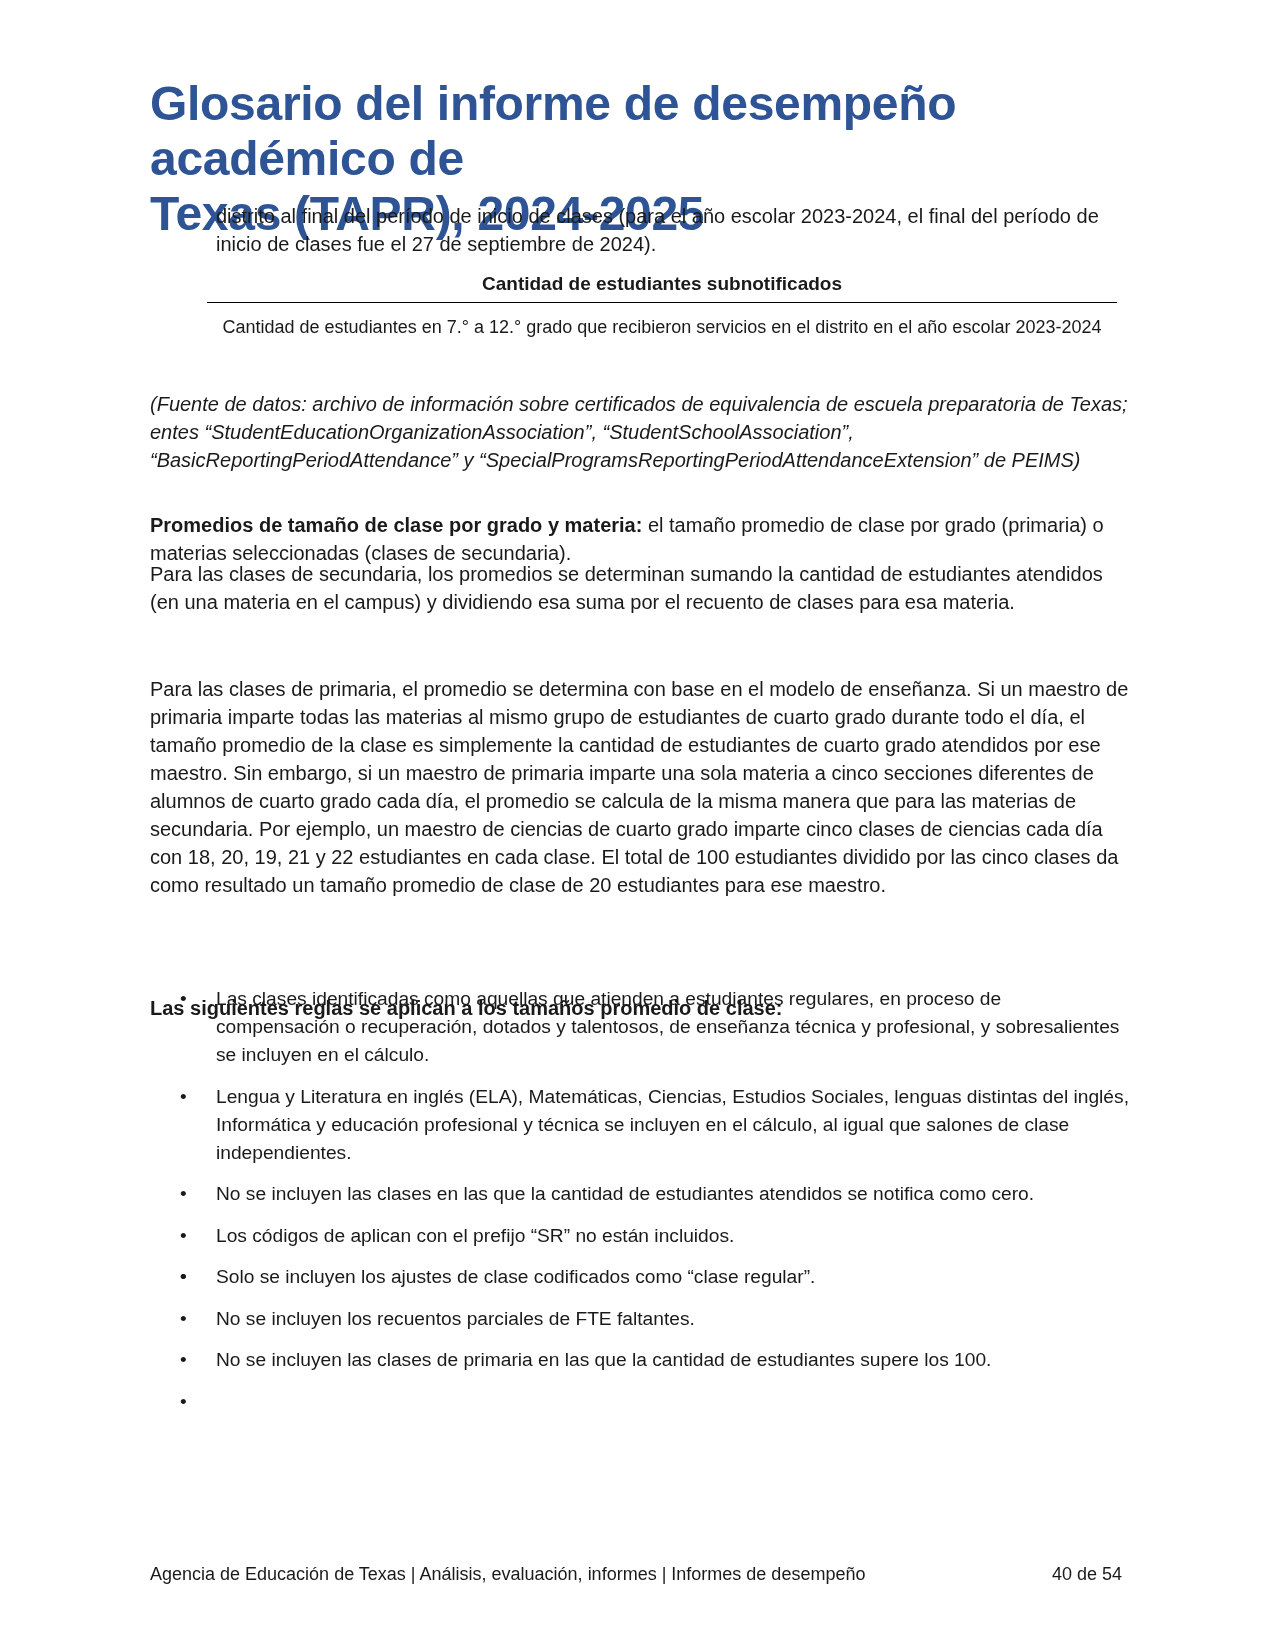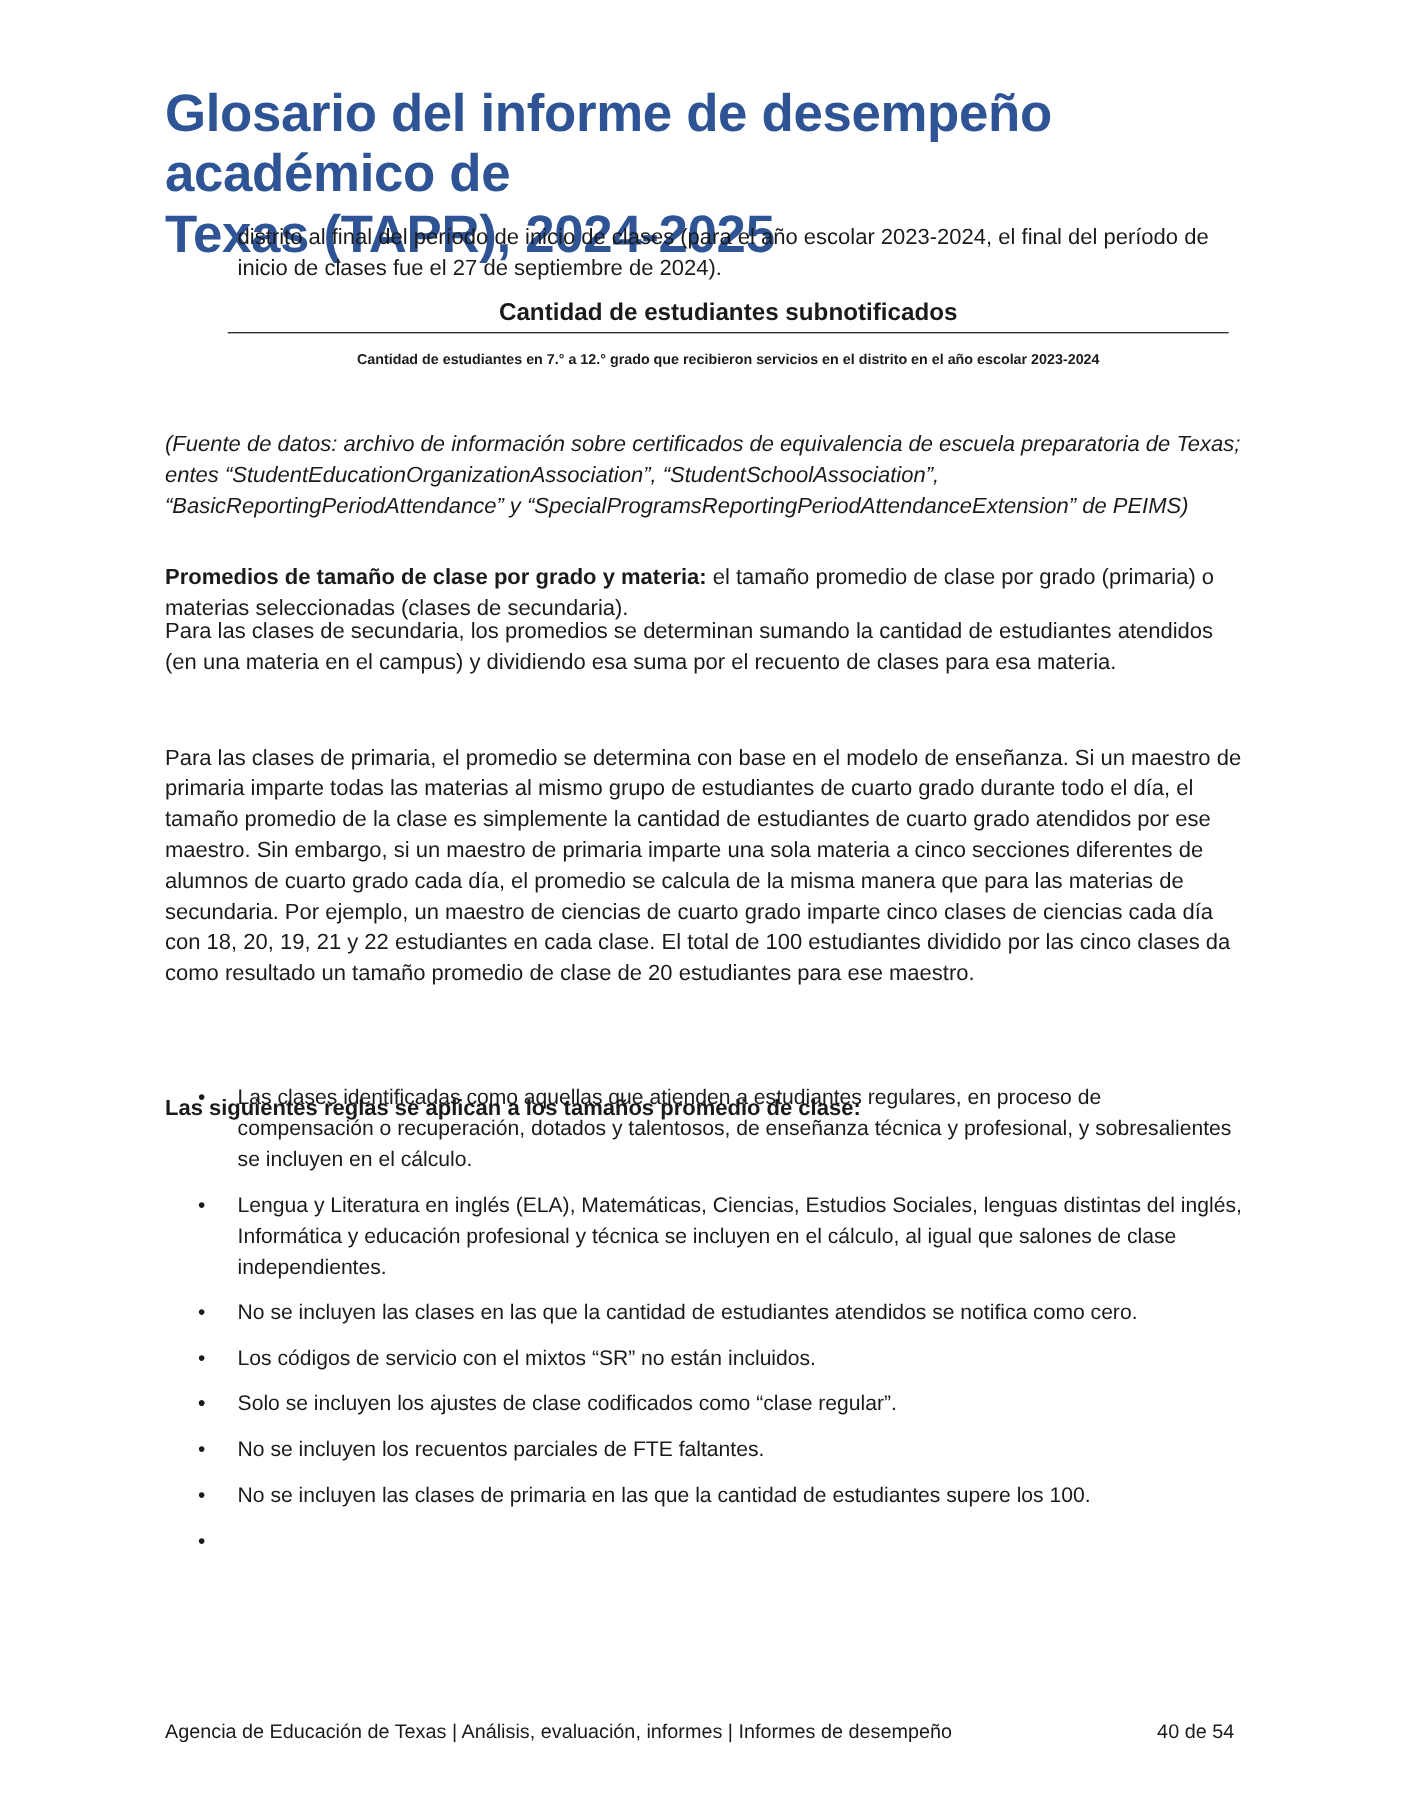--- a/index.html
+++ b/index.html
@@ -12,23 +12,23 @@
       position: absolute; left: 150px; top: 76px; width: 1000px;
       font-family: "Liberation Sans", sans-serif; font-weight: bold;
       color: #2e5496; font-size: 48px; line-height: 55px; margin: 0;
       letter-spacing: -0.3px;
     }
     .txt { font-size: 20px; line-height: 28px; }
     .block { position: absolute; left: 150px; width: 980px; }
     .indent { position: absolute; left: 216px; width: 910px; }
     .bold { font-weight: bold; }
     .italic { font-style: italic; }
-    .fraction-num { position: absolute; left: 207px; width: 910px; top: 270px; text-align: center; font-weight: bold; font-size: 22px; line-height: 28px; }
+    .fraction-num { position: absolute; left: 207px; width: 910px; top: 270px; text-align: center; font-weight: bold; font-size: 19px; line-height: 28px; }
     .fraction-rule { position: absolute; left: 207px; width: 910px; top: 302px; height: 0; border-top: 1.6px solid #000; }
-    .fraction-den { position: absolute; left: 207px; width: 910px; top: 313px; text-align: center; font-weight: bold; font-size: 13px; line-height: 28px; }
+    .fraction-den { position: absolute; left: 207px; width: 910px; top: 313px; text-align: center; font-weight: normal; font-size: 18px; line-height: 28px; }
     p { margin: 0; }
     ul.rules { list-style: none; margin: 0; padding: 0; position: absolute; left: 150px; width: 980px; top: 985px; }
     ul.rules li { position: relative; padding-left: 66px; margin-bottom: 13.5px; font-size: 19.2px; line-height: 28px; }
     ul.rules li .bullet { position: absolute; left: 30px; top: 0; font-size: 19px; }
     .footer { position: absolute; top: 1562px; left: 150px; width: 985px; font-size: 18px; line-height: 24px; }
     .footer .left { position: absolute; left: 0; }
     .footer .right { position: absolute; right: 13px; }
   </style>
 </head>
 <body>
@@ -53,21 +53,21 @@
 <p class="block txt" style="top:560px;">Para las clases de secundaria, los promedios se determinan sumando la cantidad de estudiantes atendidos (en una materia en el campus) y dividiendo esa suma por el recuento de clases para esa materia.</p>
 
 <p class="block txt" style="top:675px;">Para las clases de primaria, el promedio se determina con base en el modelo de enseñanza. Si un maestro de primaria imparte todas las materias al mismo grupo de estudiantes de cuarto grado durante todo el día, el tamaño promedio de la clase es simplemente la cantidad de estudiantes de cuarto grado atendidos por ese maestro. Sin embargo, si un maestro de primaria imparte una sola materia a cinco secciones diferentes de alumnos de cuarto grado cada día, el promedio se calcula de la misma manera que para las materias de secundaria. Por ejemplo, un maestro de ciencias de cuarto grado imparte cinco clases de ciencias cada día con 18, 20, 19, 21 y 22 estudiantes en cada clase. El total de 100 estudiantes dividido por las cinco clases da como resultado un tamaño promedio de clase de 20 estudiantes para ese maestro.</p>
 
 <p class="block txt" style="top:994px;font-weight:bold;">Las siguientes reglas se aplican a los tamaños promedio de clase:</p>
 
 <ul class="rules">
   <li><span class="bullet">•</span><span>Las clases identificadas como aquellas que atienden a estudiantes regulares, en proceso de compensación o recuperación, dotados y talentosos, de enseñanza técnica y profesional, y sobresalientes se incluyen en el cálculo.</span></li>
   <li><span class="bullet">•</span><span>Lengua y Literatura en inglés (ELA), Matemáticas, Ciencias, Estudios Sociales, lenguas distintas del inglés, Informática y educación profesional y técnica se incluyen en el cálculo, al igual que salones de clase independientes.</span></li>
   <li><span class="bullet">•</span><span>No se incluyen las clases en las que la cantidad de estudiantes atendidos se notifica como cero.</span></li>
-  <li><span class="bullet">•</span><span>Los códigos de servicio con el mixtos “SR” no están incluidos.</span></li>
+  <li><span class="bullet">•</span><span>Los códigos de aplican con el prefijo “SR” no están incluidos.</span></li>
   <li><span class="bullet">•</span></li>
   <li><span class="bullet">•</span><span>Solo se incluyen los ajustes de clase codificados como “clase regular”.</span></li>
   <li><span class="bullet">•</span><span>No se incluyen los recuentos parciales de FTE faltantes.</span></li>
   <li><span class="bullet">•</span><span>No se incluyen las clases de primaria en las que la cantidad de estudiantes supere los 100.</span></li>
   <li><span class="bullet">•</span></li>
 </ul>
 
 <div class="footer">
   <span class="left">Agencia de Educación de Texas | Análisis, evaluación, informes | Informes de desempeño</span>
   <span class="right">40 de 54</span>

